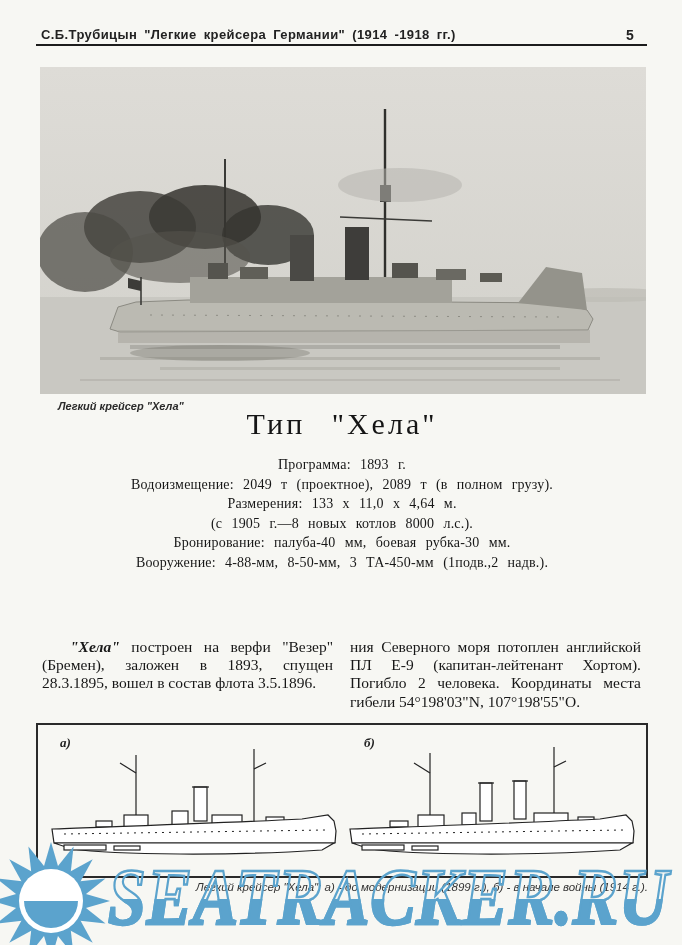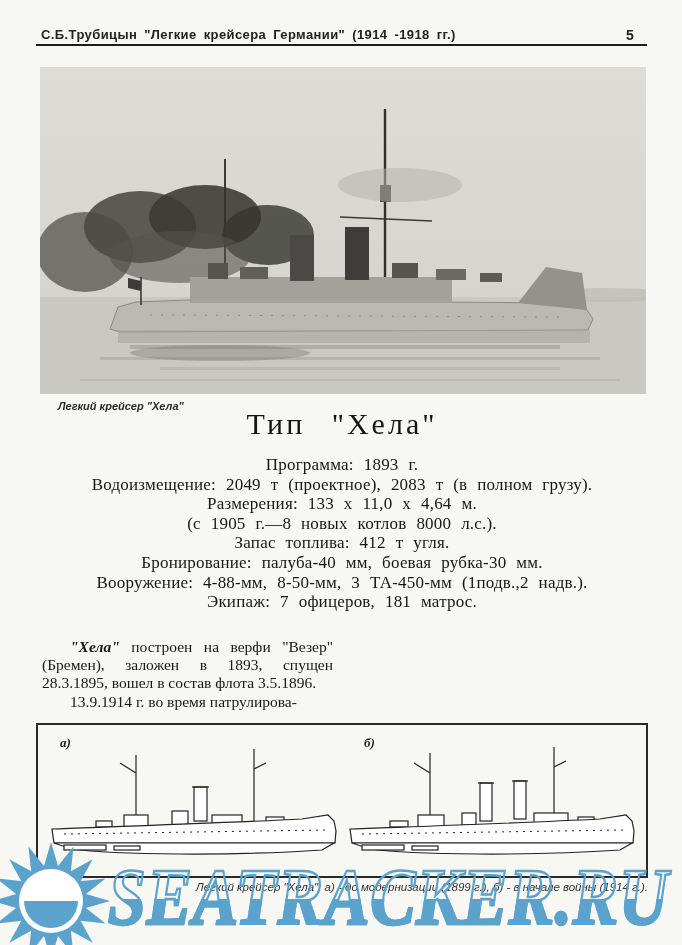--- a/index.html
+++ b/index.html
@@ -28,21 +28,21 @@
     font-size:11px;color:#2a2a2a;
   }
   
   .title{
     position:absolute;left:36px;top:407px;width:612px;margin:0;
     text-align:center;font-size:30px;font-weight:400;
     letter-spacing:3px;word-spacing:16px;color:#151515;
   }
   .specs{
     position:absolute;left:34px;top:455px;width:616px;
-    font-size:17px;line-height:19.6px;text-align:center;
+    font-size:14px;line-height:19.6px;text-align:center;
     word-spacing:5.5px;letter-spacing:.2px;color:#171717;
   }
   
   .columns{position:absolute;left:42px;top:638px;width:600px;display:flex;gap:17px;}
   .col{width:291px;font-size:15.5px;line-height:18.2px;text-align:justify;color:#171717;}
   .col p{margin:0;}
   .col p.indent{text-indent:28px;}
   .lead{font-weight:700;font-style:italic;}
   
   .draw-box{
@@ -135,33 +135,33 @@
       <rect x="40" y="312" width="540" height="2" fill="#9d9c94" opacity=".35"></rect>
       <ellipse cx="180" cy="286" rx="90" ry="8" fill="#706f68" opacity=".35"></ellipse>
     </svg>
   </figure>
   <div class="photo-caption">Легкий крейсер "Хела"</div>
 
   <h1 class="title">Тип "Хела"</h1>
 
   <div class="specs">
     <div>Программа: 1893 г.</div>
-    <div>Водоизмещение: 2049 т (проектное), 2083 т (в полном грузу).</div>
+    <div>Водоизмещение: 2049 т (проектное), 2089 т (в полном грузу).</div>
     <div>Размерения: 133 х 11,0 х 4,64 м.</div>
     <div>(с 1905 г.—8 новых котлов 8000 л.с.).</div>
-    <div>Запас топлива: 412 т угля.</div>
     <div>Бронирование: палуба-40 мм, боевая рубка-30 мм.</div>
     <div>Вооружение: 4-88-мм, 8-50-мм, 3 ТА-450-мм (1подв.,2 надв.).</div>
-    <div>Экипаж: 7 офицеров, 181 матрос.</div>
   </div>
 
   <div class="columns">
     <div class="col">
       <p class="indent"><span class="lead">"Хела"</span><span> построен на верфи "Везер" (Бремен), заложен в 1893, спущен 28.3.1895, вошел в состав флота 3.5.1896.</span></p>
-      <p class="indent">13.9.1914 г. во время патрулирова-</p>
+    </div>
+    <div class="col">
+      <p>ния Северного моря потоплен английской ПЛ Е-9 (капитан-лейтенант Хортом). Погибло 2 человека. Координаты места гибели 54°198'03"N, 107°198'55"О.</p>
     </div>
   </div>
 
   <div class="draw-box">
     <span class="draw-lbl a">а)</span>
     <span class="draw-lbl b">б)</span>
 
     <svg class="ship-draw a" width="296" height="126" viewBox="0 0 296 126">
       <g stroke="#222" fill="none" stroke-width="1.2">
 

